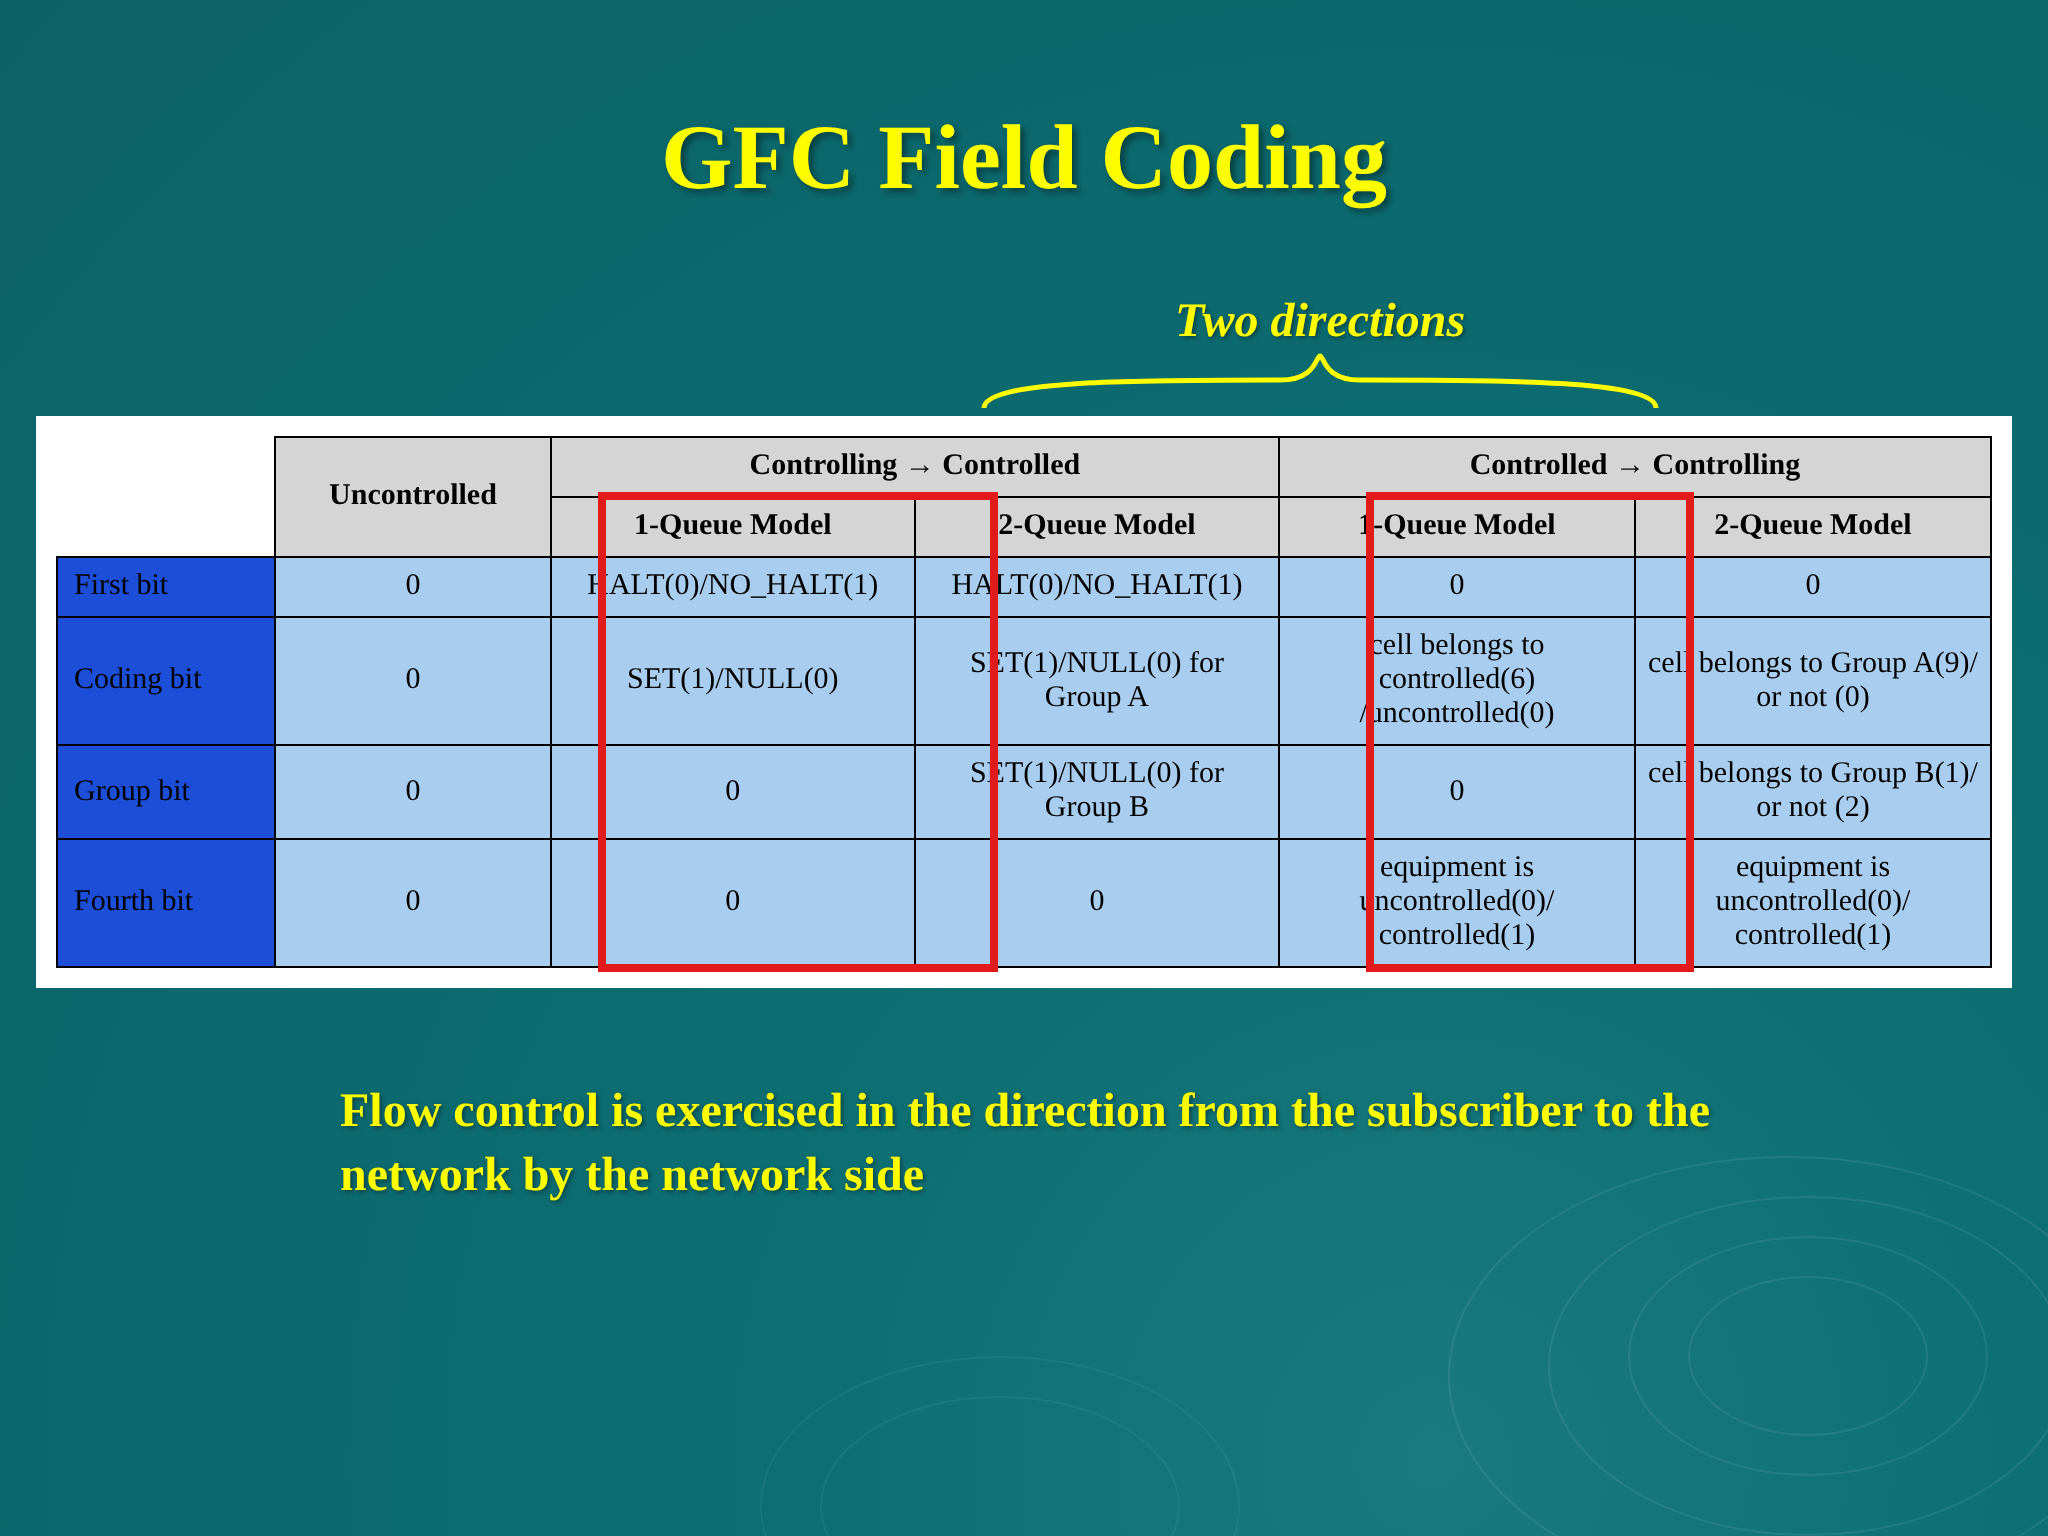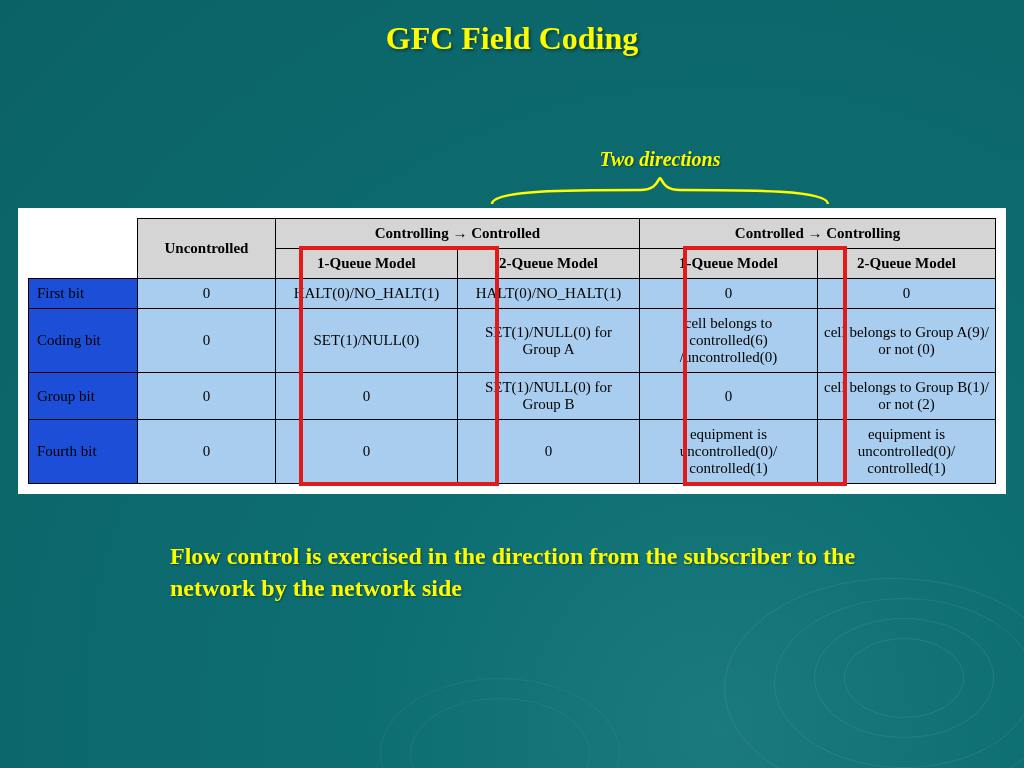--- a/index.html
+++ b/index.html
@@ -21,35 +21,35 @@
   .r1 { width: 340px; height: 220px; right: -40px; bottom: -30px; }
   .r2 { width: 260px; height: 170px; right: -10px; bottom: 0px; }
   .r3 { width: 180px; height: 120px; right: 30px; bottom: 30px; }
   .r4 { width: 120px; height: 80px; right: 60px; bottom: 50px; }
   .r5 { width: 240px; height: 150px; left: 380px; bottom: -60px; border-color: rgba(255,255,255,0.05);}
   .r6 { width: 180px; height: 110px; left: 410px; bottom: -40px; border-color: rgba(255,255,255,0.05);}
   .title {
     width: 100%;
     text-align: center;
     color: #fdfd00;
-    font-size: 32px;
+    font-size: 46px;
     font-weight: bold;
-    margin-top: 20px;
+    margin-top: 52px;
     text-shadow: 2px 2px 3px rgba(0,0,0,0.4);
   }
   .annotation-label {
     position: absolute;
     top: 148px;
     left: 490px;
     width: 340px;
     text-align: center;
     color: #fdfd00;
     font-style: italic;
     font-weight: bold;
-    font-size: 20px;
+    font-size: 24px;
     text-shadow: 1px 1px 2px rgba(0,0,0,0.4);
   }
   .brace {
     position: absolute;
     top: 176px;
     left: 490px;
     width: 340px;
     height: 30px;
   }
   .panel {

